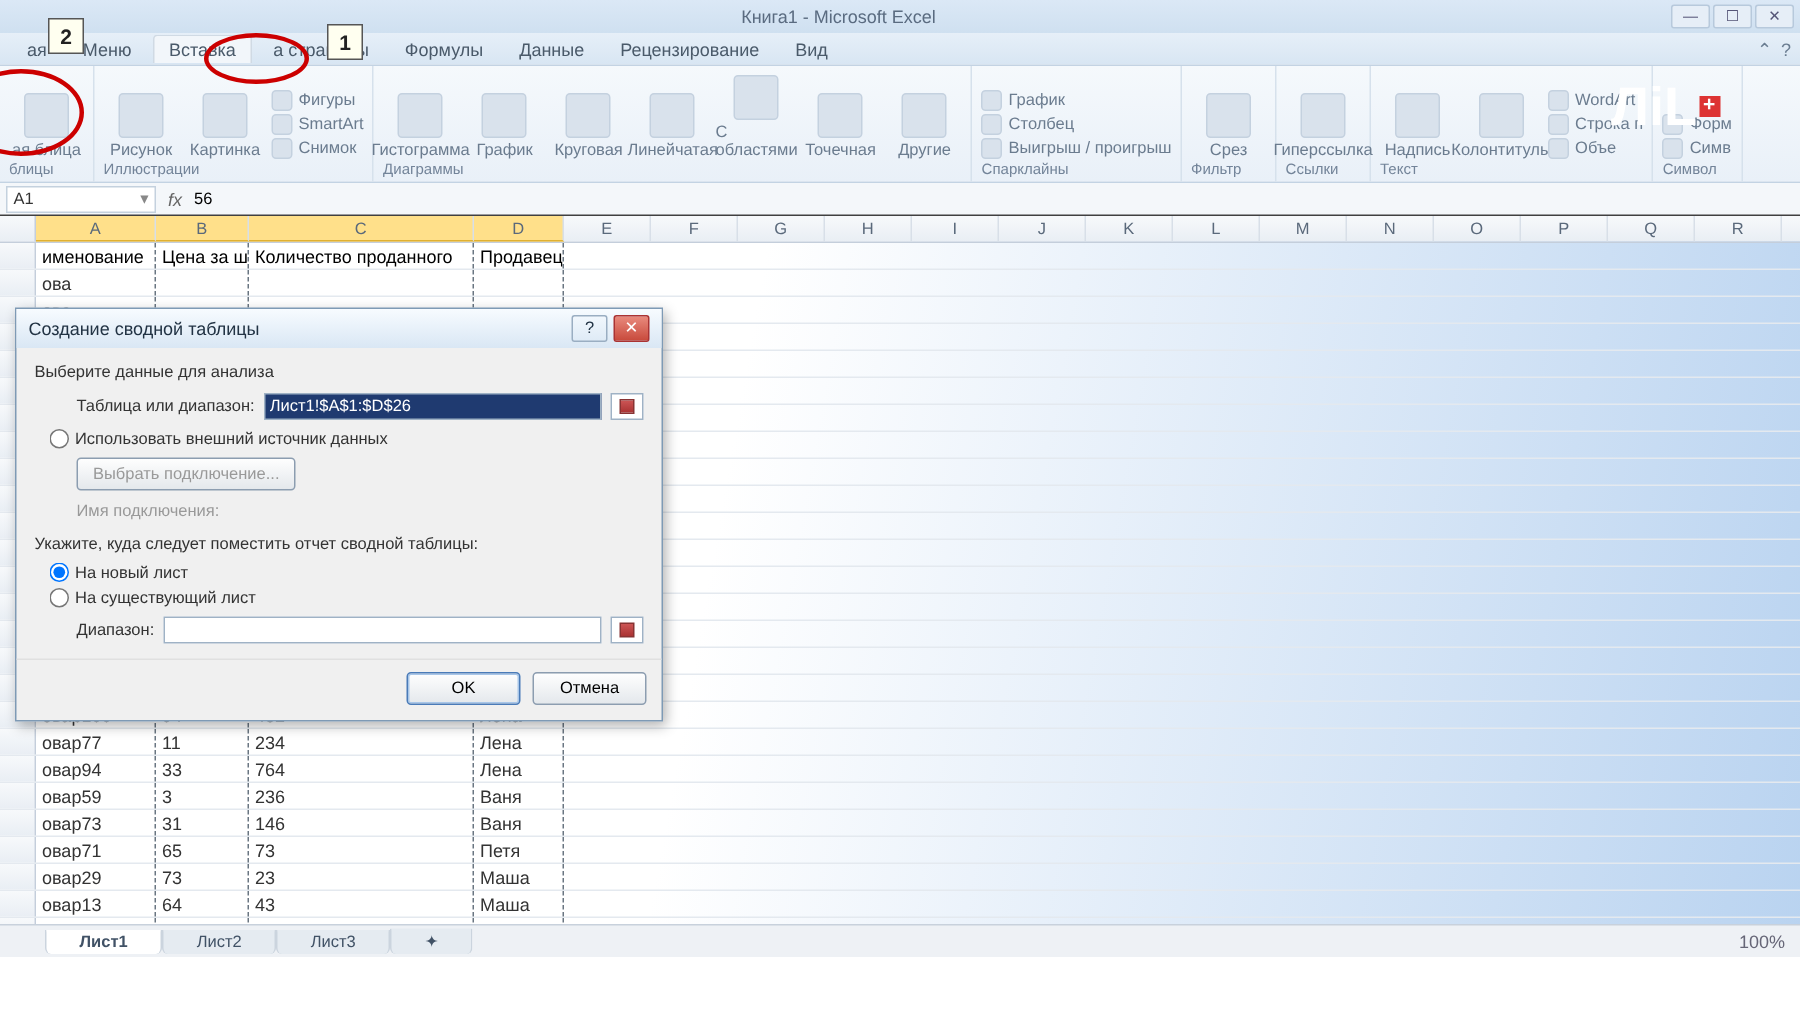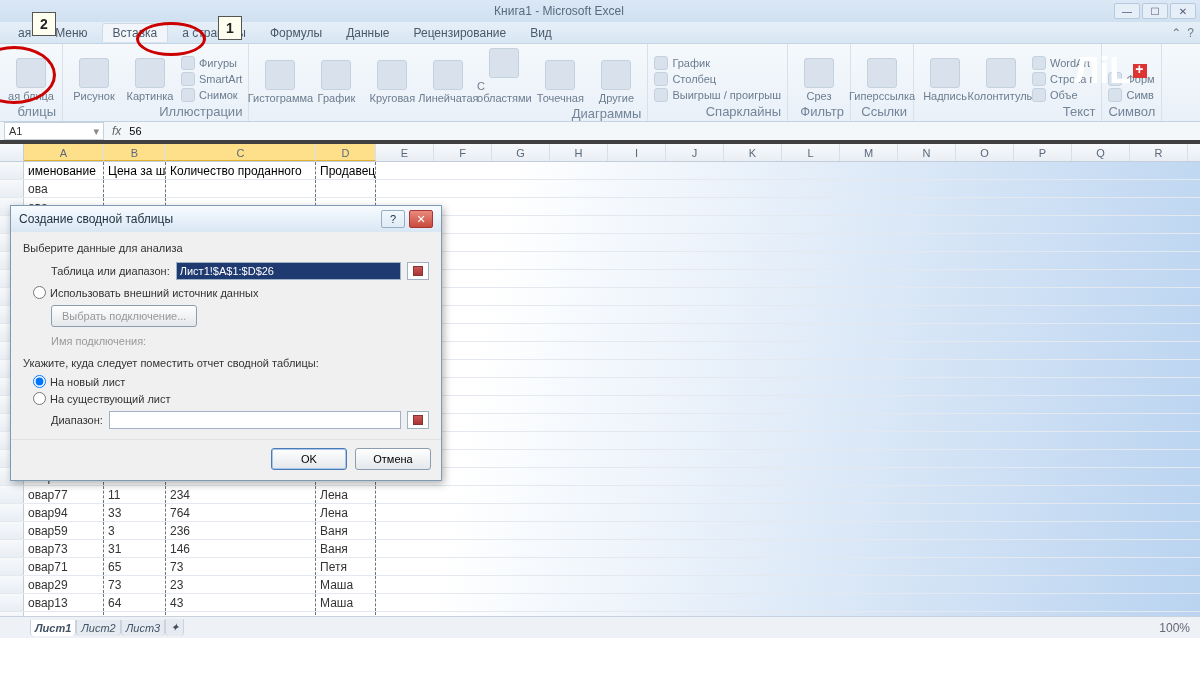--- a/index.html
+++ b/index.html
@@ -11,49 +11,49 @@
 .titlebar .wbtn { width: 26px; height: 16px; background: #e6eef7; border: 1px solid #b7c9dc; border-radius: 2px; display: flex; align-items: center; justify-content: center; font-size: 10px; color: #557; }
 
 .menubar { height: 22px; background: linear-gradient(#e6eff8,#d8e6f3); display: flex; align-items: center; padding: 0 8px; gap: 4px; border-bottom: 1px solid #c3d3e3; font-size: 12px; color: #4a5a6a; position: relative; }
 .menubar .mitem { padding: 2px 10px; cursor: default; }
 .menubar .mitem.active { background: #f2f6fa; border: 1px solid #d0dae4; border-bottom: none; border-radius: 3px 3px 0 0; }
 .menubar .rightctl { position: absolute; right: 6px; display: flex; gap: 6px; color: #6a7d91; }
 
 .ribbon { height: 78px; background: linear-gradient(#f5f9fc,#e9f0f8); display: flex; border-bottom: 1px solid #c3d3e3; }
 .rgroup { display: flex; flex-direction: column; justify-content: space-between; padding: 4px 6px 2px; border-right: 1px solid #d6e1ec; }
 .rgroup .icons { display: flex; gap: 6px; align-items: flex-end; flex: 1; }
-.rgroup .glabel { text-align: right; font-size: 13px; color: #738499; margin-top: 2px; }
+.rgroup .glabel { text-align: left; font-size: 10px; color: #738499; margin-top: 2px; }
 .rbtn { display: flex; flex-direction: column; align-items: center; width: 50px; font-size: 11px; color: #6b7c8f; cursor: default; }
 .rbtn .ic { width: 30px; height: 30px; background: #d9e2ec; border: 1px solid #c4d1df; border-radius: 3px; margin-bottom: 2px; }
 .rbtn.small { width: auto; flex-direction: row; gap: 4px; font-size: 11px; }
 .rbtn.small .ic { width: 14px; height: 14px; margin: 0; }
 .rsub { display: flex; flex-direction: column; gap: 2px; }
 
-.fxbar { height: 22px; background: #f4f7fa; border-bottom: 4px solid #404040; display: flex; align-items: center; }
+.fxbar { height: 22px; background: #f4f7fa; border-bottom: 1px solid #404040; display: flex; align-items: center; }
 .fxbar .namebox { width: 100px; border: 1px solid #c4d1de; background: #fff; height: 18px; padding: 0 4px; display: flex; align-items: center; font-size: 11px; margin-left: 4px; }
 .fxbar .fx { margin: 0 8px; font-style: italic; color: #666; }
 .fxbar .fxinput { border: none; background: transparent; font-size: 11px; flex: 1; }
 
 .sheet { position: relative; height: 494px; overflow: hidden; background: linear-gradient(100deg,#fff 40%,#b9d3f0 100%); }
 .colhdr { display: flex; height: 18px; background: linear-gradient(#f7f9fb,#e9eef4); border-bottom: 1px solid #c4cedb; }
 .corner { width: 24px; border-right: 1px solid #c4cedb; }
 .ch { border-right: 1px solid #d8dfe8; text-align: center; font-size: 11px; color: #5a697b; line-height: 18px; }
 .chA{width:80px}.chB{width:62px}.chC{width:150px}.chD{width:60px}.chR{width:58px}
 .ch.sel { background: #ffe08a; border-bottom: 1px solid #e0b030; }
 
 .rows { position: relative; }
 .row { display: flex; height: 18px; border-bottom: 1px solid #e4e9ef; }
 .rh { width: 24px; text-align: center; font-size: 11px; color: #5a697b; background: linear-gradient(#f7f9fb,#e9eef4); border-right: 1px solid #c4cedb; line-height: 18px; }
 .cell { border-right: 1px dashed #b9c2cd; text-align: left; font-size: 12px; padding: 0 4px; line-height: 18px; overflow: hidden; white-space: nowrap; }
 .cA{width:80px}.cB{width:62px;text-align:left}.cC{width:150px;text-align:left}.cD{width:60px}
 .hdrrow .cell { font-weight: normal; color: #000; }
 .marq .cell { border-right: 1px dashed #6a7682; }
 
 .sheettabs { position: absolute; bottom: 0; left: 0; right: 0; height: 22px; background: #eef1f5; border-top: 1px solid #c8d1dc; display: flex; align-items: center; padding-left: 30px; gap: 0; }
-.sheettabs .stab { padding: 2px 4px; font-size: 11px; color: #415266; border-right: 1px solid #cbd4de; border-left: 1px solid #cbd4de; background: #e5ebf1; border-radius: 0 0 4px 4px; font-style: italic; }
+.sheettabs .stab { padding: 2px 22px; font-size: 11px; color: #415266; border-right: 1px solid #cbd4de; border-left: 1px solid #cbd4de; background: #e5ebf1; border-radius: 0 0 4px 4px; }
 .sheettabs .stab.active { background: #fff; font-weight: bold; }
 
 .dialog { position: absolute; top: 190px; left: 10px; width: 432px; background: #f0f0f0; border: 1px solid #7e9ab5; box-shadow: 2px 3px 8px rgba(0,0,0,.3); font-size: 11px; margin-top: 15px; }
 .dialog .dtitle { height: 26px; background: linear-gradient(#f7fbff,#d9e7f4); display: flex; align-items: center; padding: 0 8px; color: #234; font-size: 12px; }
 .dialog .dtitle .spacer { flex: 1; }
 .dialog .dtitle .dhelp, .dialog .dtitle .dclose { width: 24px; height: 18px; border: 1px solid #9aaec2; border-radius: 2px; margin-left: 4px; text-align: center; font-size: 11px; line-height: 16px; }
 .dialog .dtitle .dclose { background: linear-gradient(#e98a7d,#c84a3c); color: #fff; border-color: #a33; }
 .dialog .dbody { padding: 10px 12px 6px; }
 .dialog .lbl { margin-bottom: 4px; }
 .dialog .radio { display: flex; align-items: center; gap: 4px; padding: 2px 0 2px 10px; }

